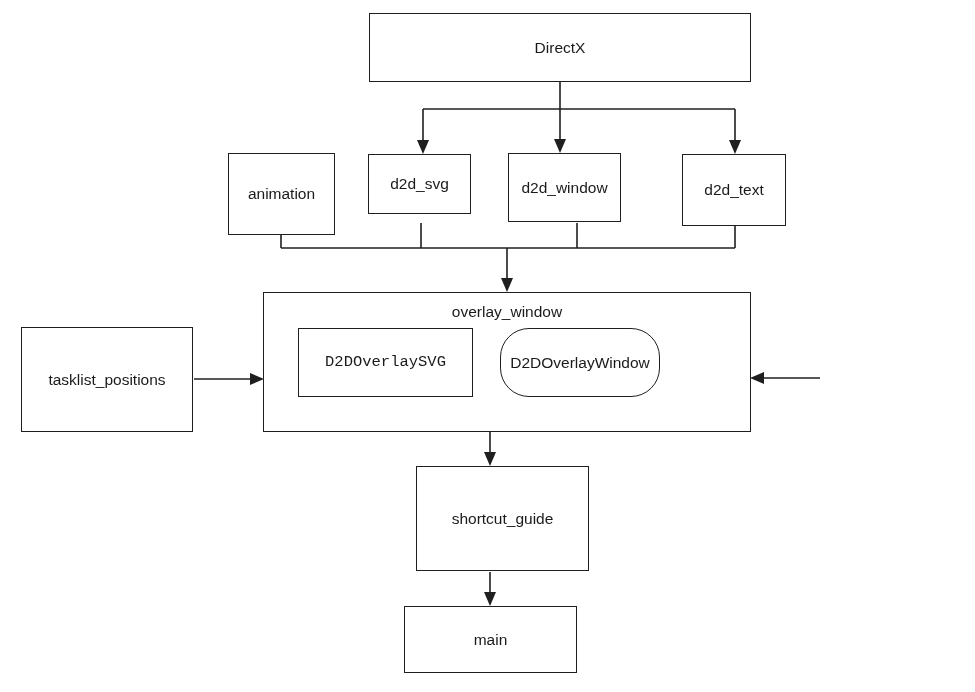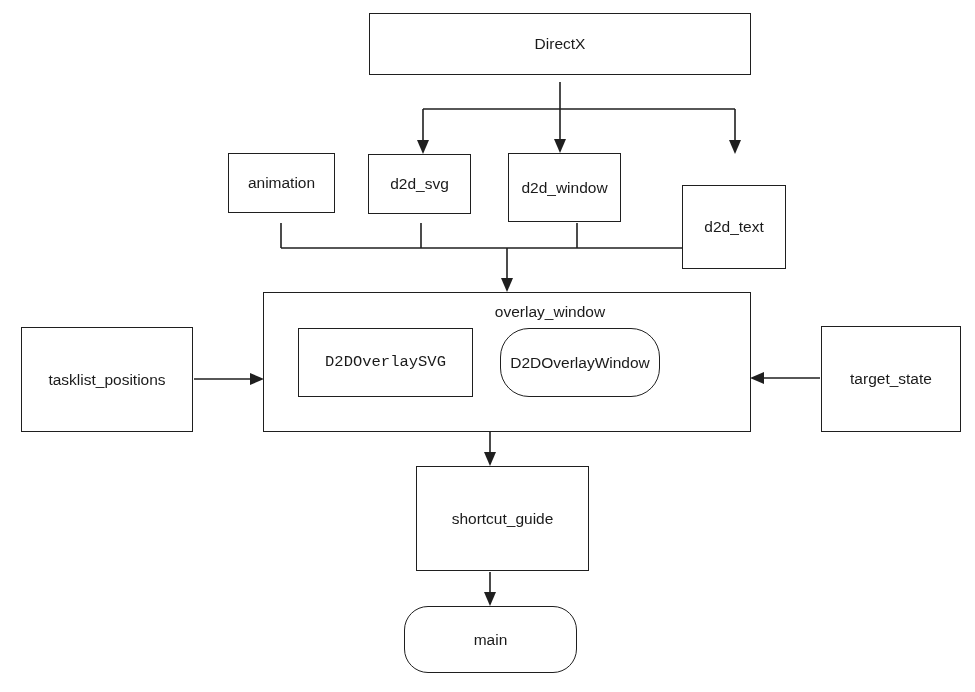--- a/index.html
+++ b/index.html
@@ -40,35 +40,34 @@
     align-items: flex-start;
   }
   .container-title {
     position: absolute;
     left: 263px;
     top: 303px;
     width: 488px;
     text-align: center;
     font-size: 15.5px;
     color: #1a1a1a;
-    margin-left: 43px;
   }
   
-  .n-directx            { left: 369px; top: 13px;  width: 382px; height: 62px; }
-  .n-animation          { left: 228px; top: 153px; width: 107px; height: 60px; }
+  .n-directx            { left: 369px; top: 13px;  width: 382px; height: 69px; }
+  .n-animation          { left: 228px; top: 153px; width: 107px; height: 82px; }
   .n-d2d-svg            { left: 368px; top: 154px; width: 103px; height: 60px; }
   .n-d2d-window         { left: 508px; top: 153px; width: 113px; height: 69px; }
-  .n-d2d-text           { left: 682px; top: 154px; width: 104px; height: 84px; margin-top: 31px; }
+  .n-d2d-text           { left: 682px; top: 154px; width: 104px; height: 72px; }
   .n-overlay-window     { left: 263px; top: 292px; width: 488px; height: 140px; }
   .n-d2d-overlay-svg    { left: 298px; top: 328px; width: 175px; height: 69px; font-family: Liberation Mono, monospace; }
   .n-d2d-overlay-window { left: 500px; top: 328px; width: 160px; height: 69px; border-radius: 29px; }
   .n-tasklist-positions { left: 21px;  top: 327px; width: 172px; height: 105px; text-align: center; }
   .n-target-state       { left: 821px; top: 326px; width: 140px; height: 106px; }
   .n-shortcut-guide     { left: 416px; top: 466px; width: 173px; height: 105px; }
-  .n-main               { left: 404px; top: 606px; width: 173px; height: 67px; border-radius: 24px; }
+  .n-main               { left: 404px; top: 606px; width: 173px; height: 67px; }
 </style>
 </head>
 <body>
 
 <div id="canvas">
 
   <svg id="edges-layer" viewBox="0 0 975 692" xmlns="http://www.w3.org/2000/svg">
     <g stroke="#1f1f1f" stroke-width="1.6" fill="none">
 
       <path d="M560,82 V109"></path>
@@ -130,23 +129,20 @@
   </div>
 
   <div class="node n-d2d-overlay-window">
     <span>D2DOverlayWindow</span>
   </div>
 
   <div class="node n-tasklist-positions">
     <span>tasklist_positions</span>
   </div>
 
-  <div class="node n-target-state">
-    <span>target_state</span>
-  </div>
 
   <div class="node n-shortcut-guide">
     <span>shortcut_guide</span>
   </div>
 
   <div class="node n-main">
     <span>main</span>
   </div>
 
 </div>

